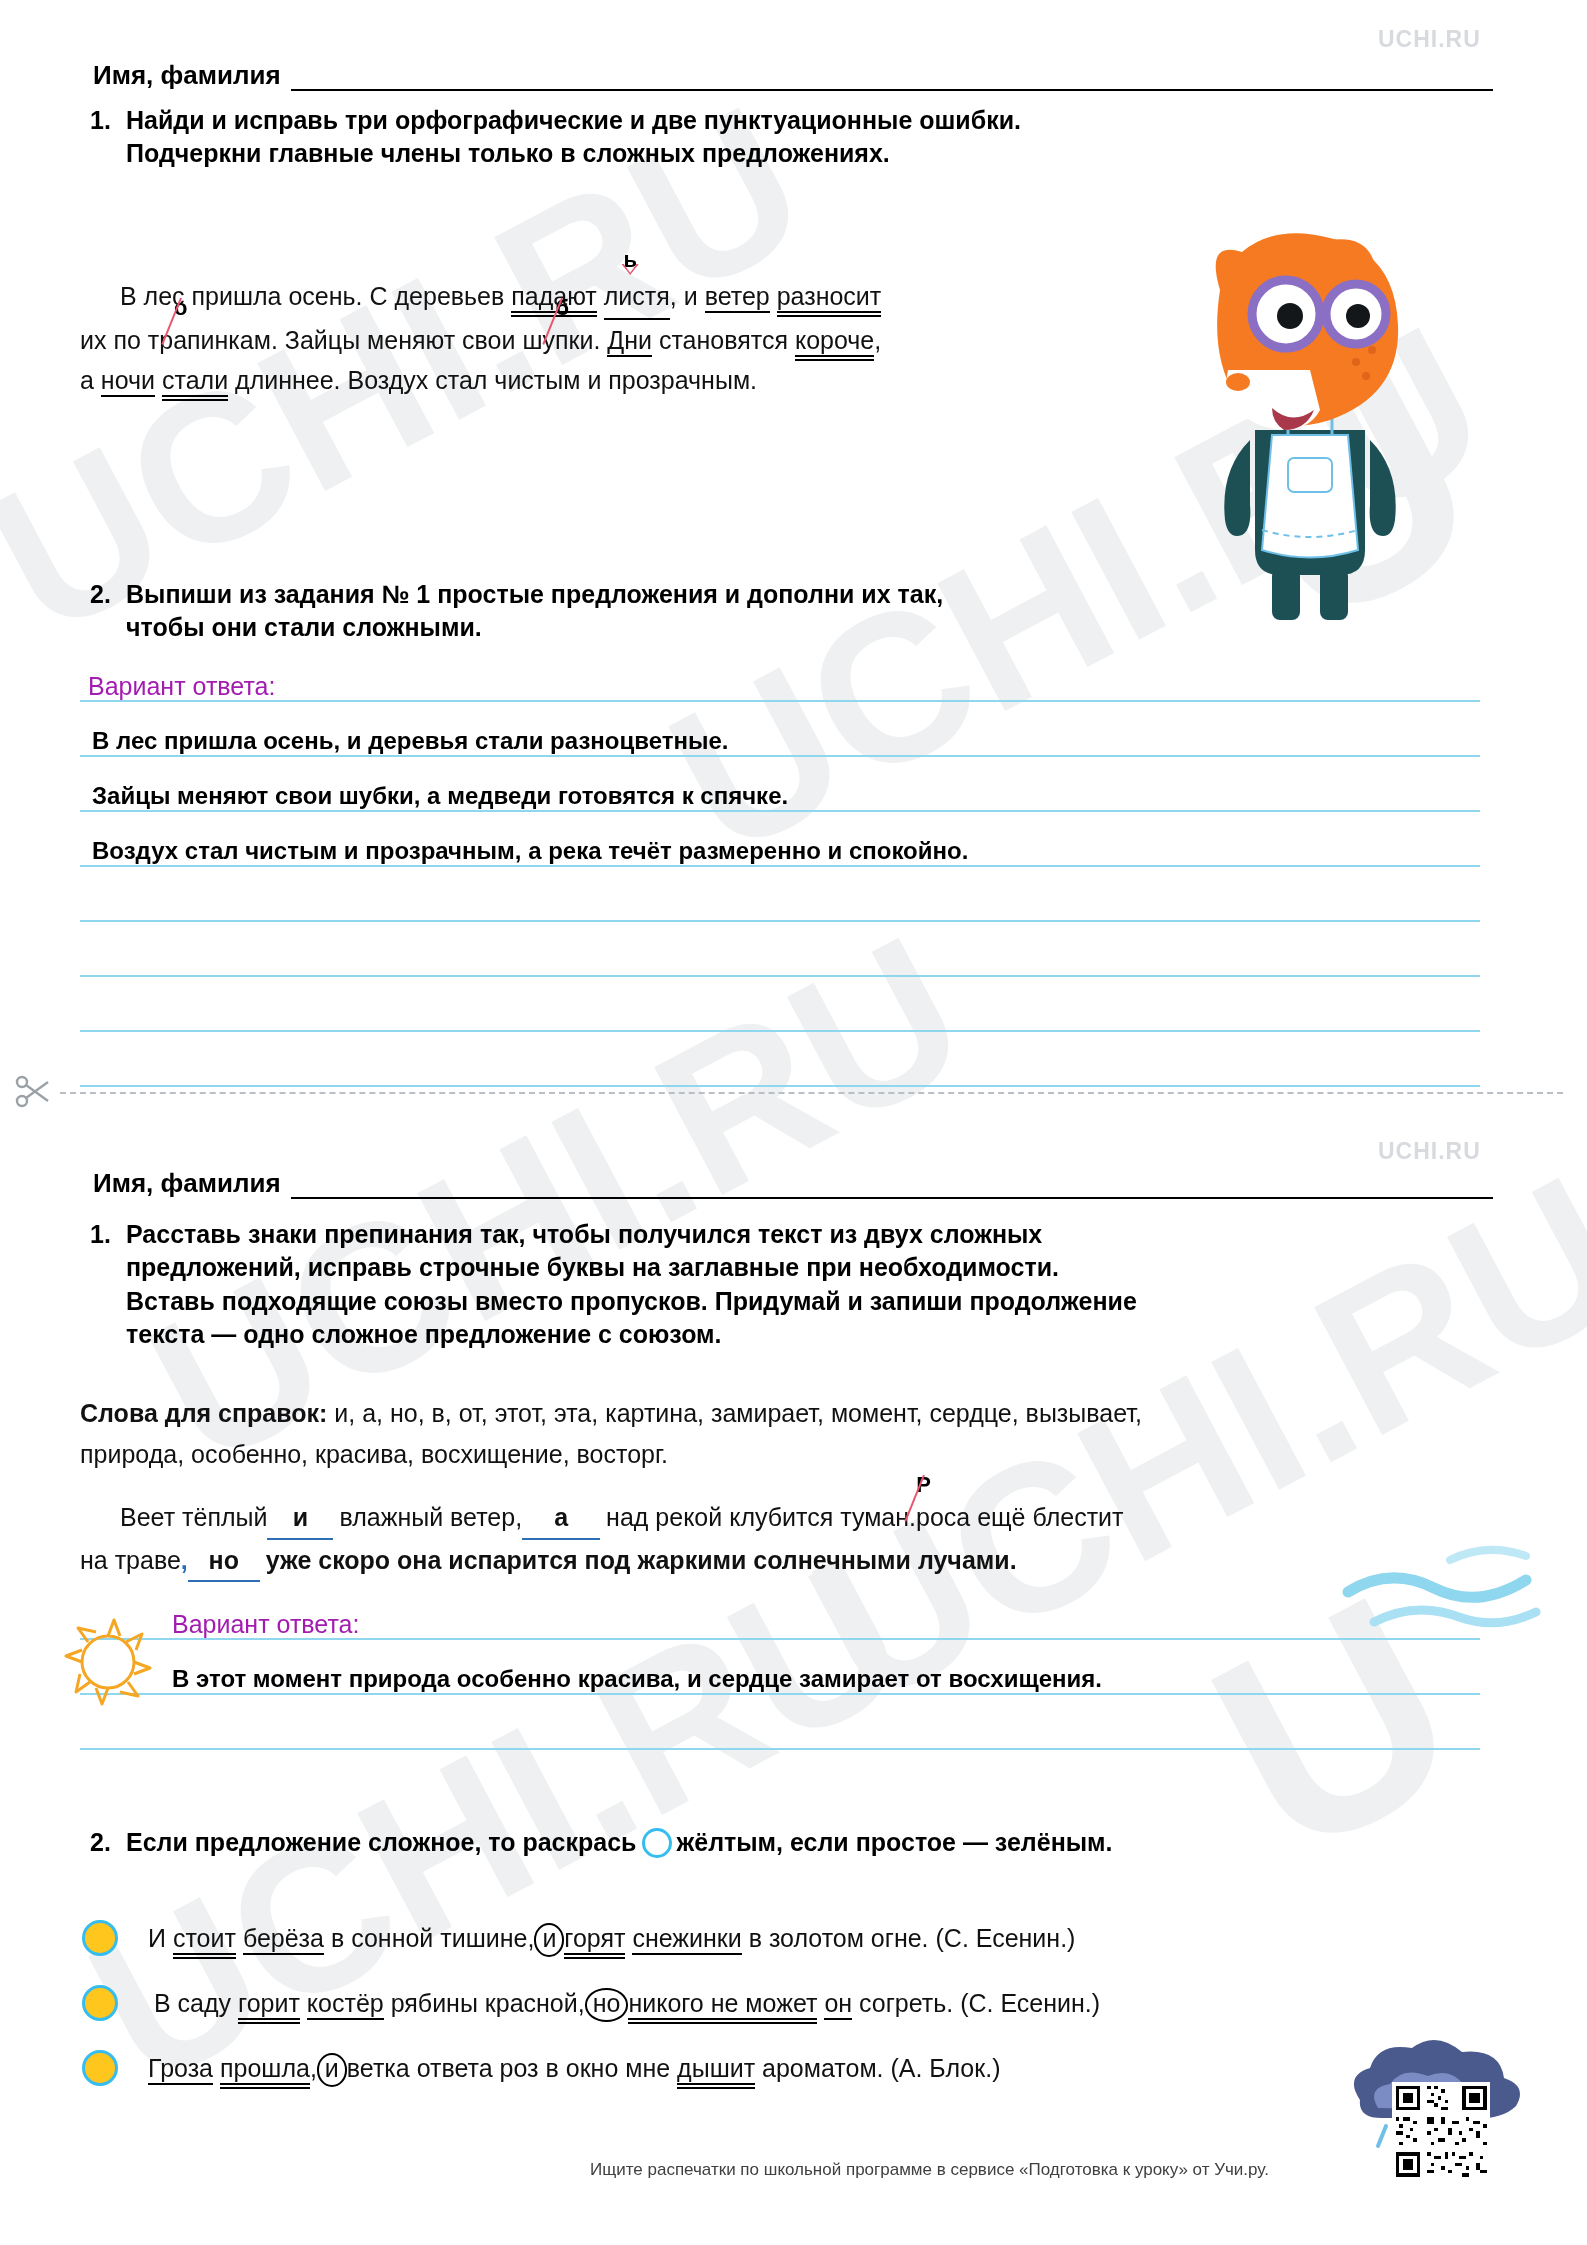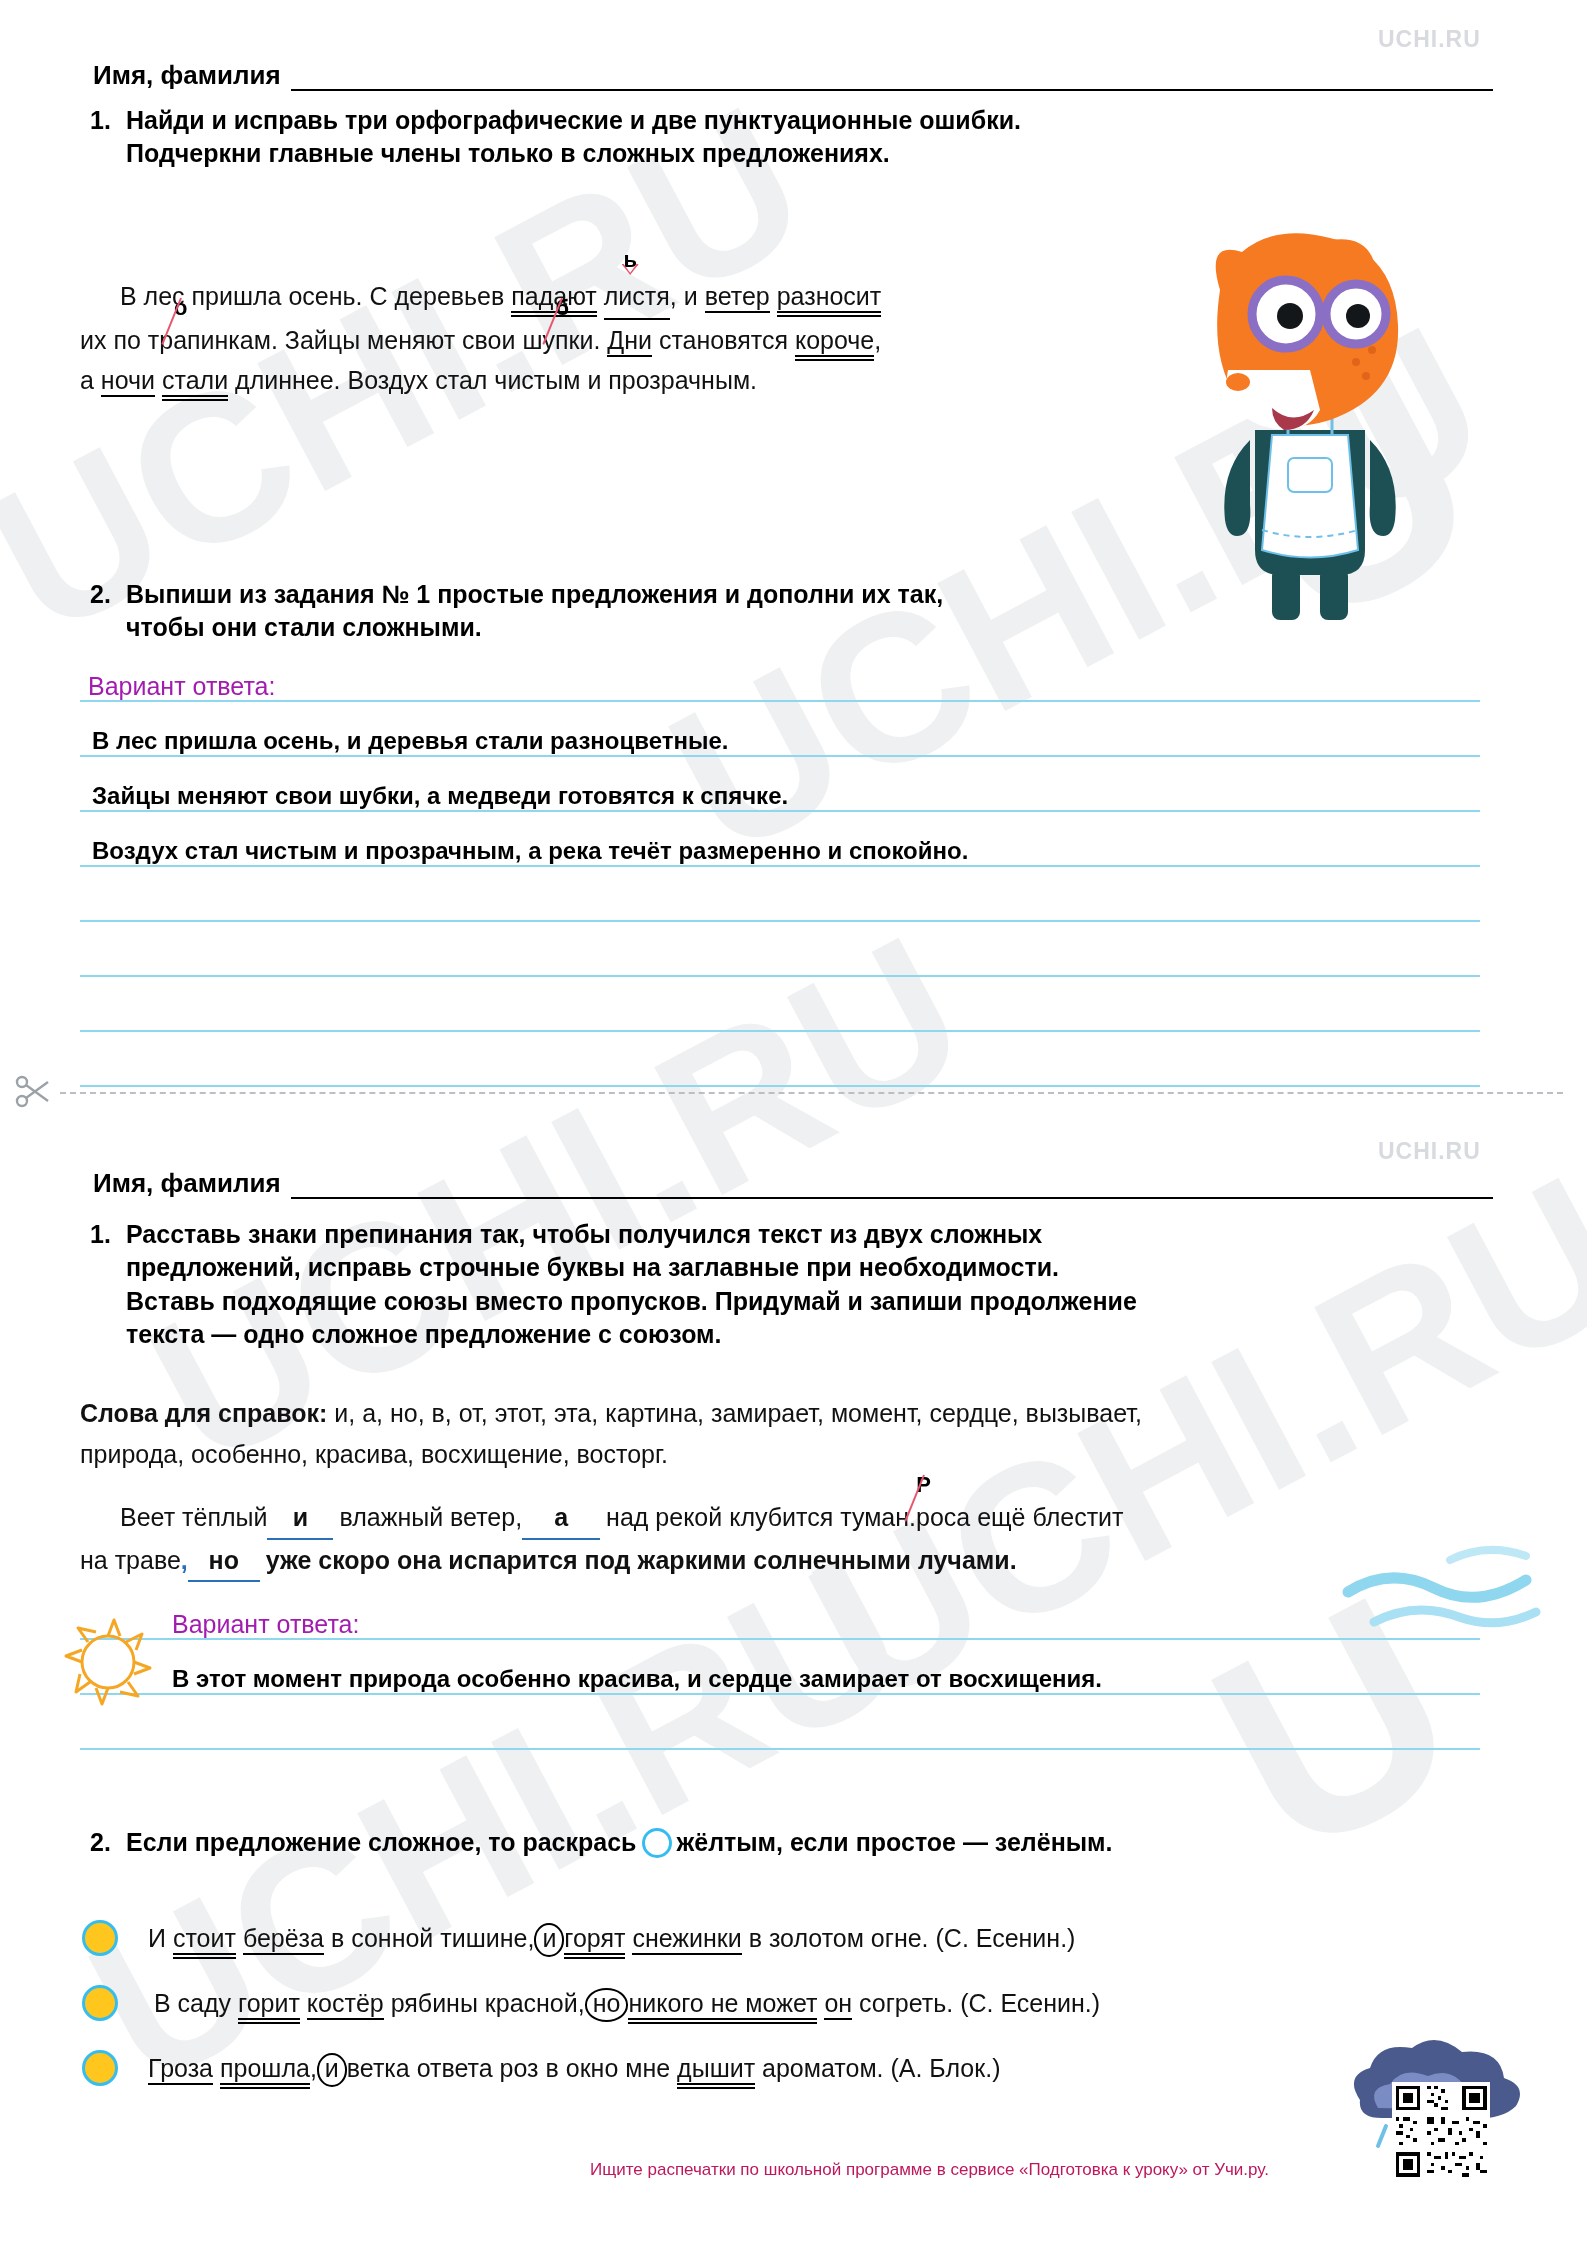--- a/index.html
+++ b/index.html
@@ -125,21 +125,21 @@
     display:inline-block; width:30px; height:30px; border-radius:50%;
     border:3px solid #35bdf0; background:transparent;
     vertical-align:-7px; margin:0 5px;
   }
   .circled {
     display:inline-block; border:2px solid #000; border-radius:50%;
     padding:0px 6px 2px 6px; line-height:1.1;
   }
 
   .footer {
-    position:absolute; font-size:17px; color:#be185d; z-index:4;
+    position:absolute; font-size:17px; color:#404040; z-index:4;
   }
   .qr { position:absolute; z-index:5; }
   .cloud { position:absolute; z-index:4; }
 </style>
 </head>
 <body>
 
 <div class="page">
 
   <div class="wm wm-1">UCHI.RU</div>

